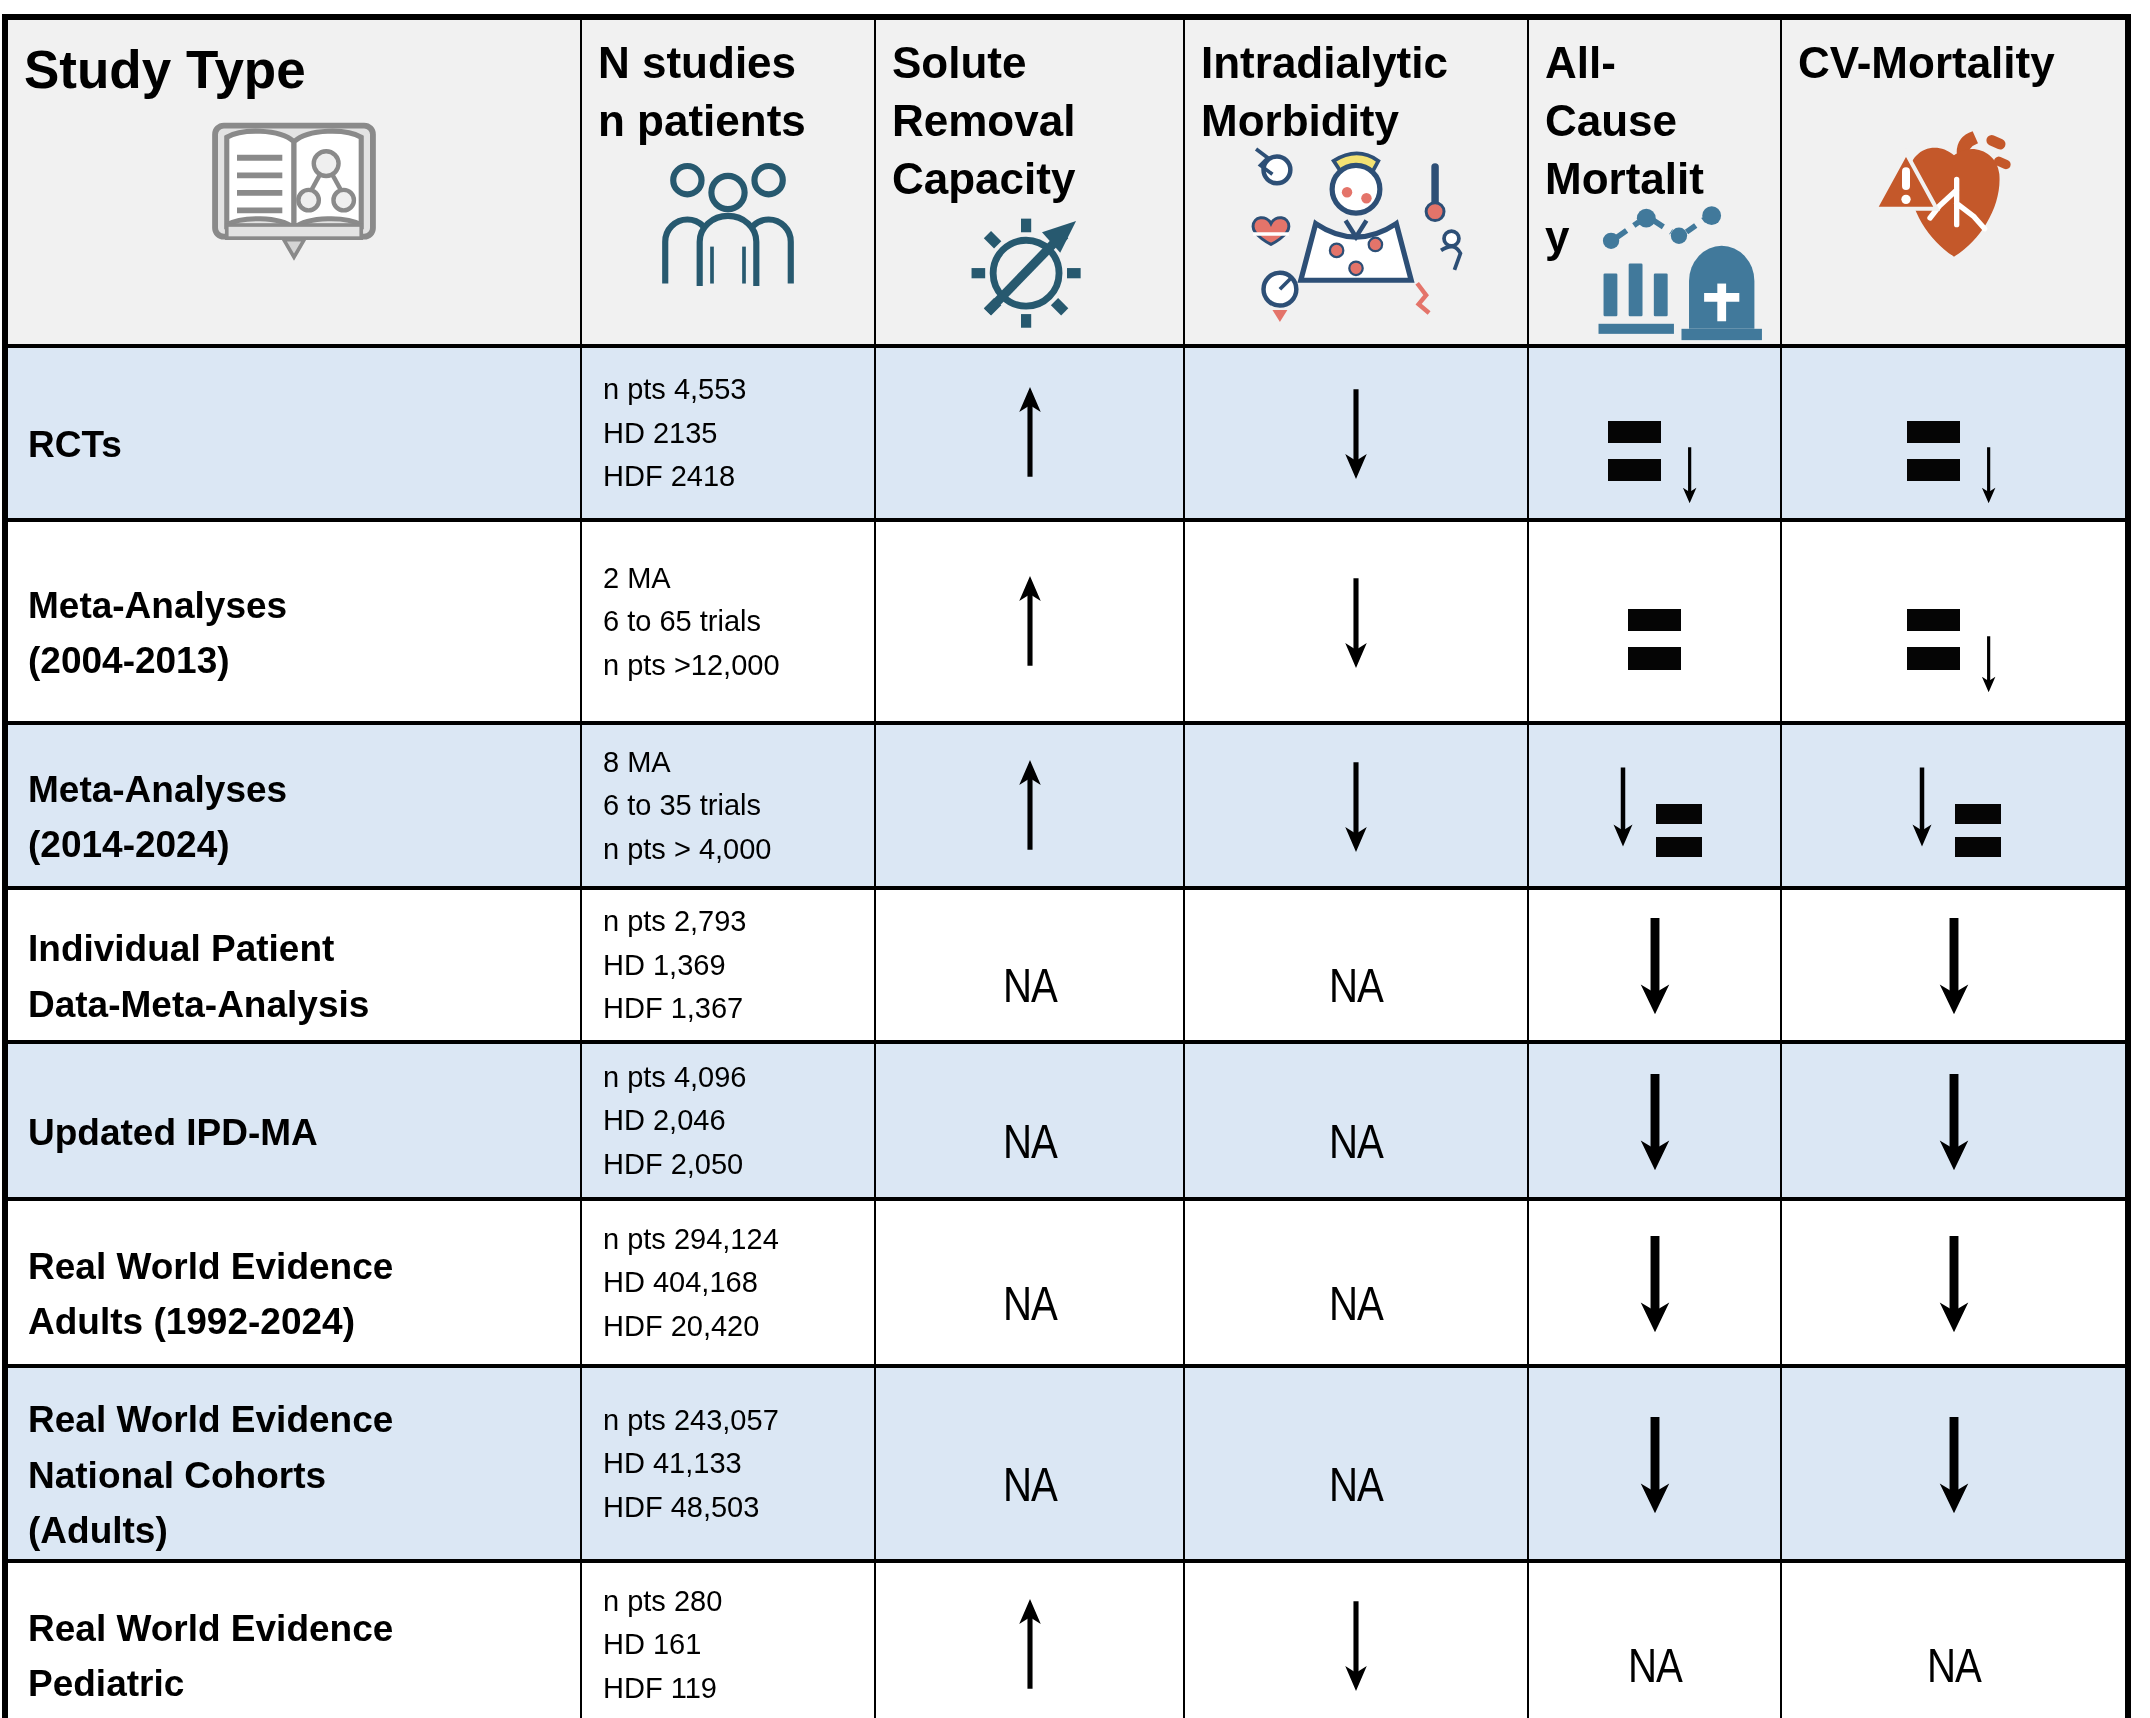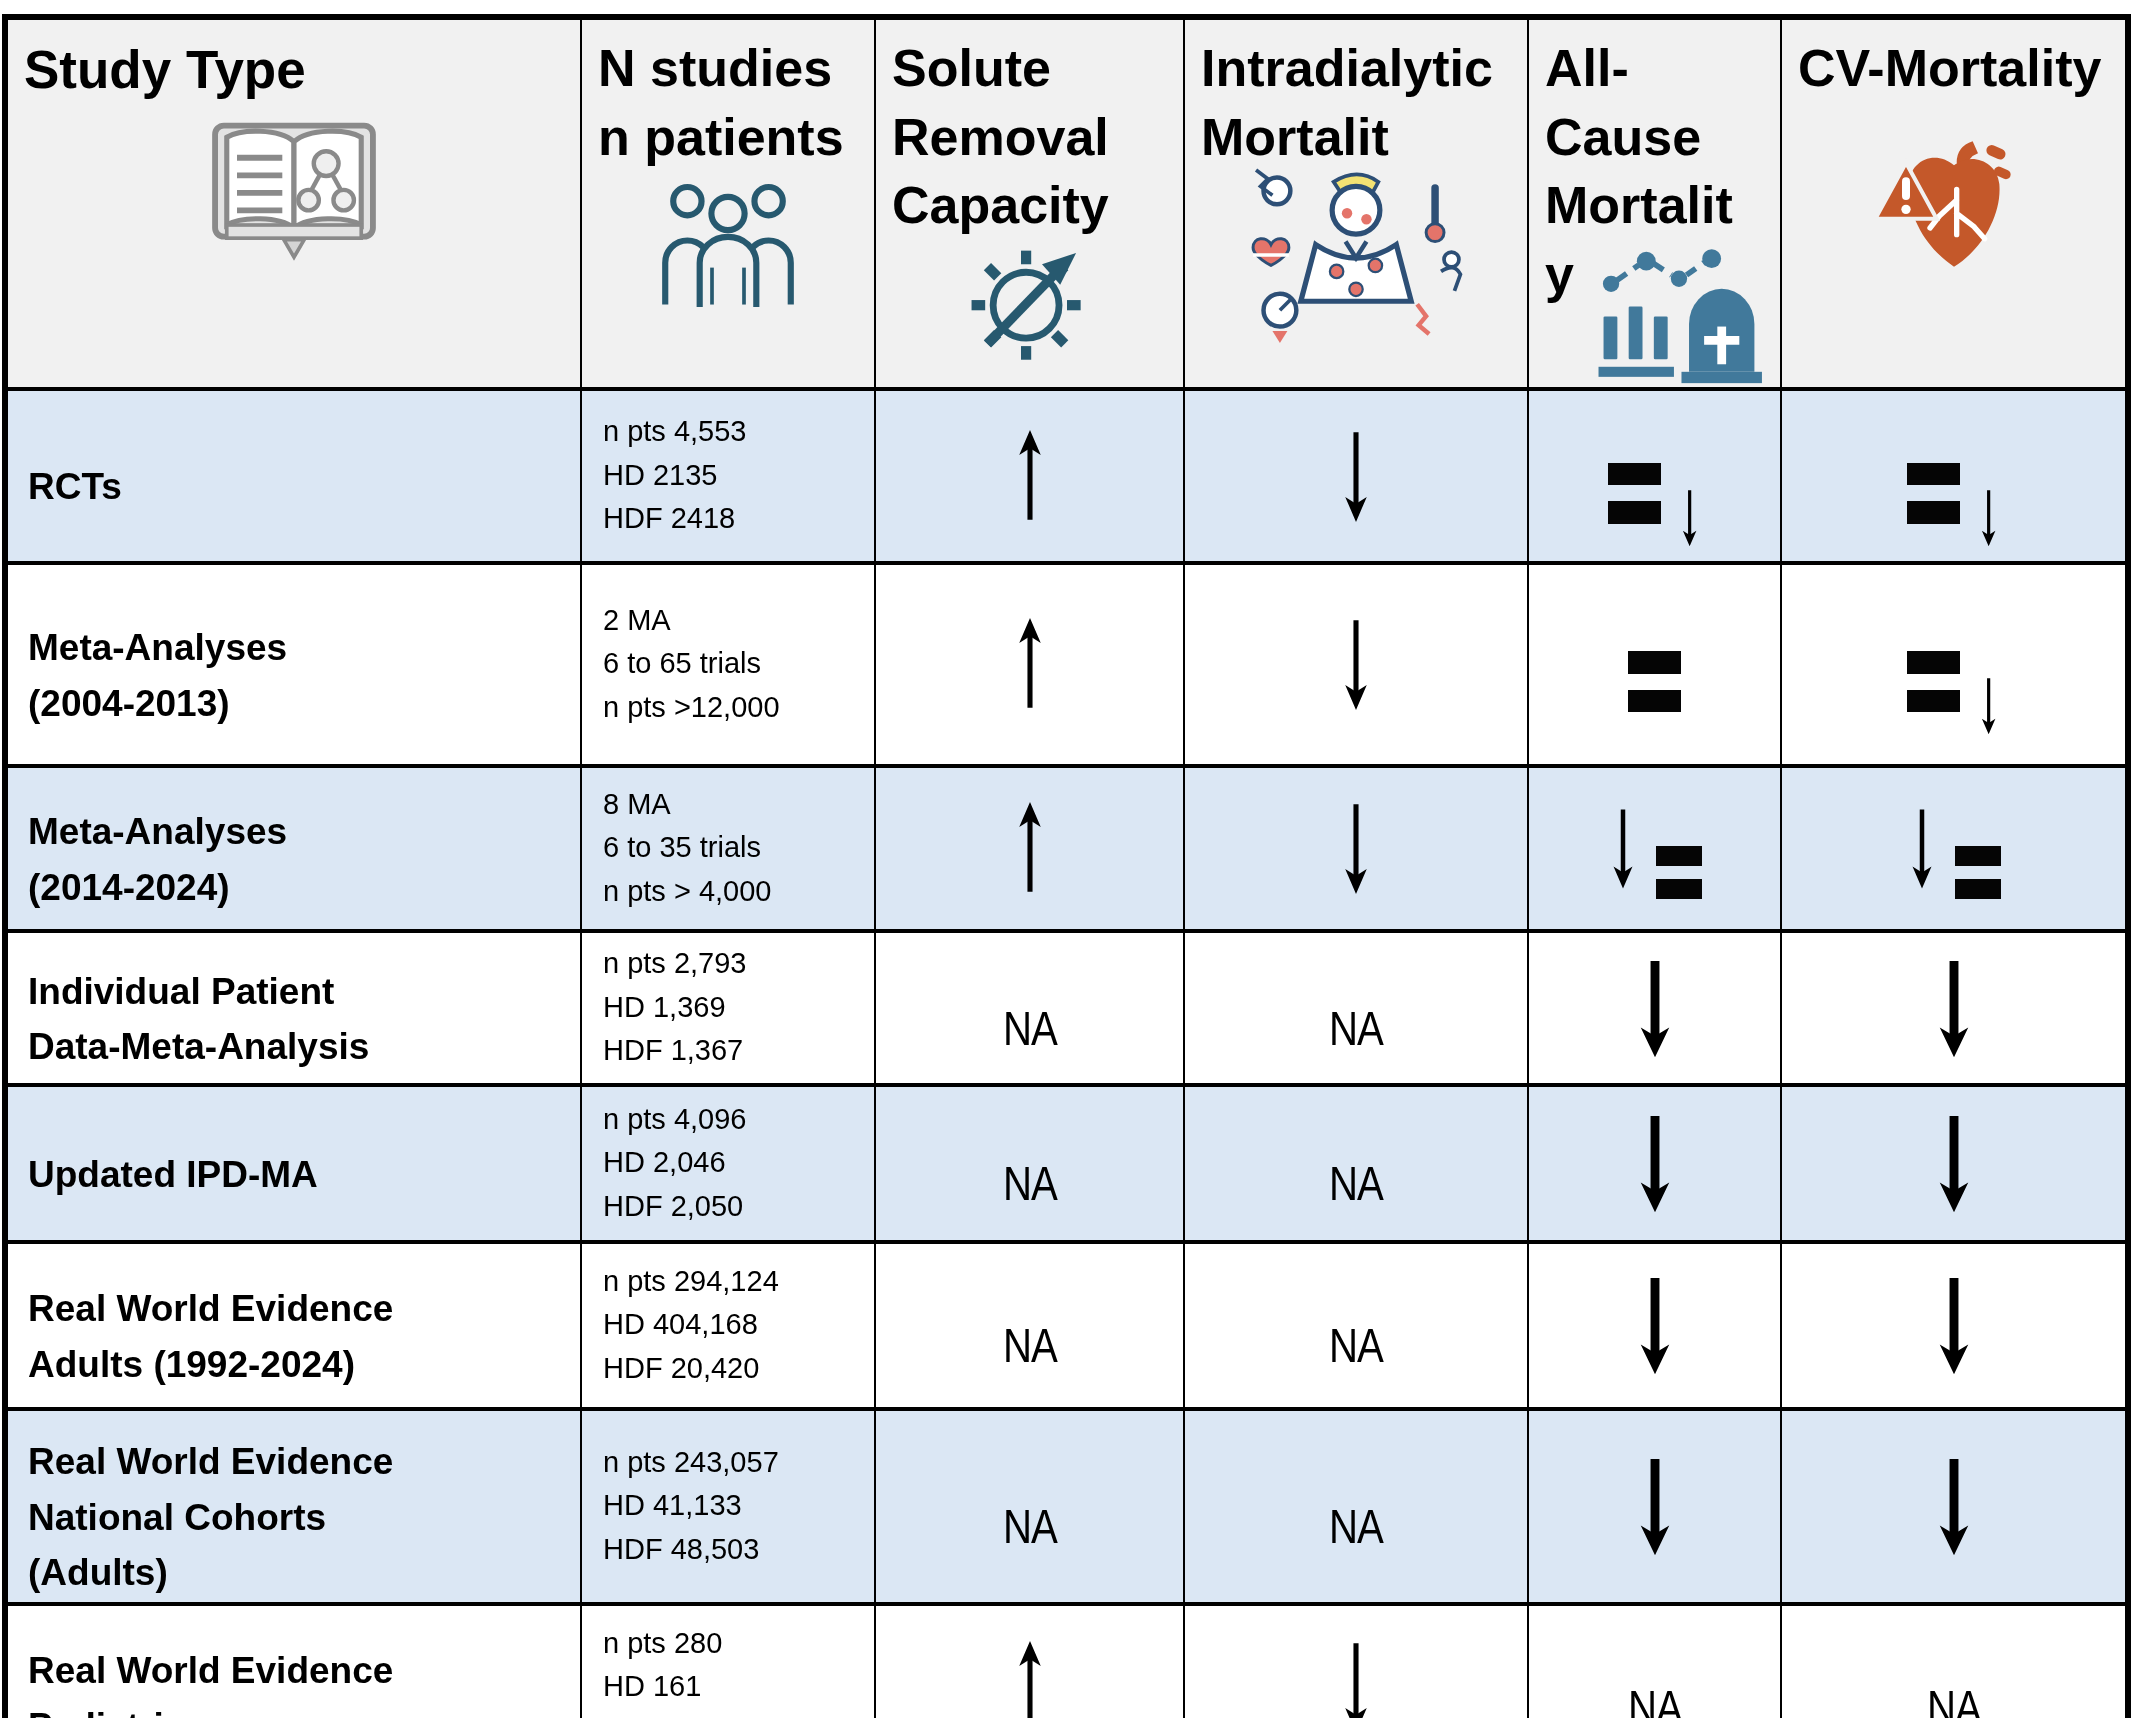--- a/index.html
+++ b/index.html
@@ -9,21 +9,21 @@
             border-collapse:collapse;table-layout:fixed;background:#0f172a;
             border:6.4px solid #000;}
   td,th{border-left:2.7px solid #000;border-right:2.7px solid #000;
         border-top:4.8px solid #000;border-bottom:4.8px solid #000;
         padding:0;vertical-align:middle;overflow:visible;}
   thead th{background:#f1f1f1;vertical-align:top;text-align:left;}
   tr.blue td{background:#dbe7f4;}
   tr.white td{background:#ffffff;}
 
   
-  .htxt{white-space:pre-line;font-weight:700;font-size:52px;line-height:1.32;
+  .htxt{white-space:pre-line;font-weight:700;font-size:44px;line-height:1.32;
         padding:14px 4.3px 0 16px;}
   .htxt.big{font-size:53px;line-height:1.1;padding-top:21.3px;}
   .hicon{display:flex;justify-content:center;align-items:flex-end;}
   .hicon.book{margin-top:11.7px;}
   .hicon.people{margin-top:3.2px;}
   .hicon.gear{margin-top:-3.2px;}
   .hicon.patient{margin-top:-7.5px;}
   .hicon.mort{margin-top:-63px;padding-left:59px;}
   .hicon.heart{margin-top:25.6px;}
 
@@ -201,21 +201,21 @@
 Removal
 Capacity</div>
           <div class="hicon gear">
             <svg width="125" height="125" viewBox="0 0 110 110">
                 <use href="#i-gear"></use>
               </svg>
           </div>
         </th>
         <th>
           <div class="htxt">Intradialytic
-Mortalit</div>
+Morbidity</div>
           <div class="hicon patient">
             <svg width="224" height="182" viewBox="0 0 150 122">
                 <use href="#i-patient"></use>
               </svg>
           </div>
         </th>
         <th>
           <div class="htxt">All-
 Cause
 Mortalit

